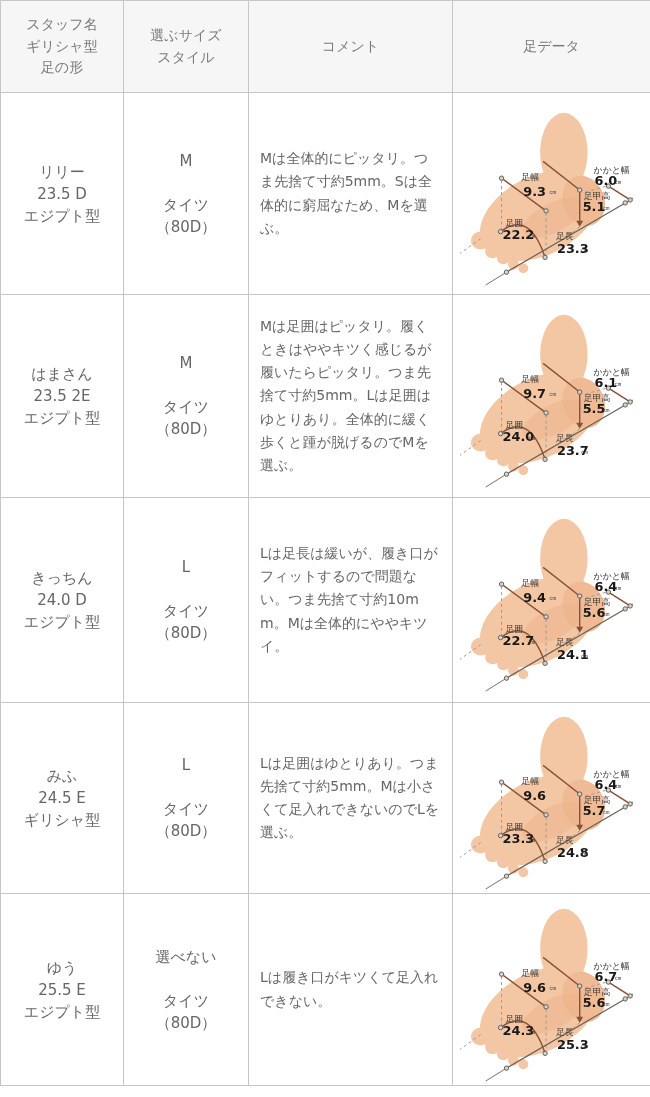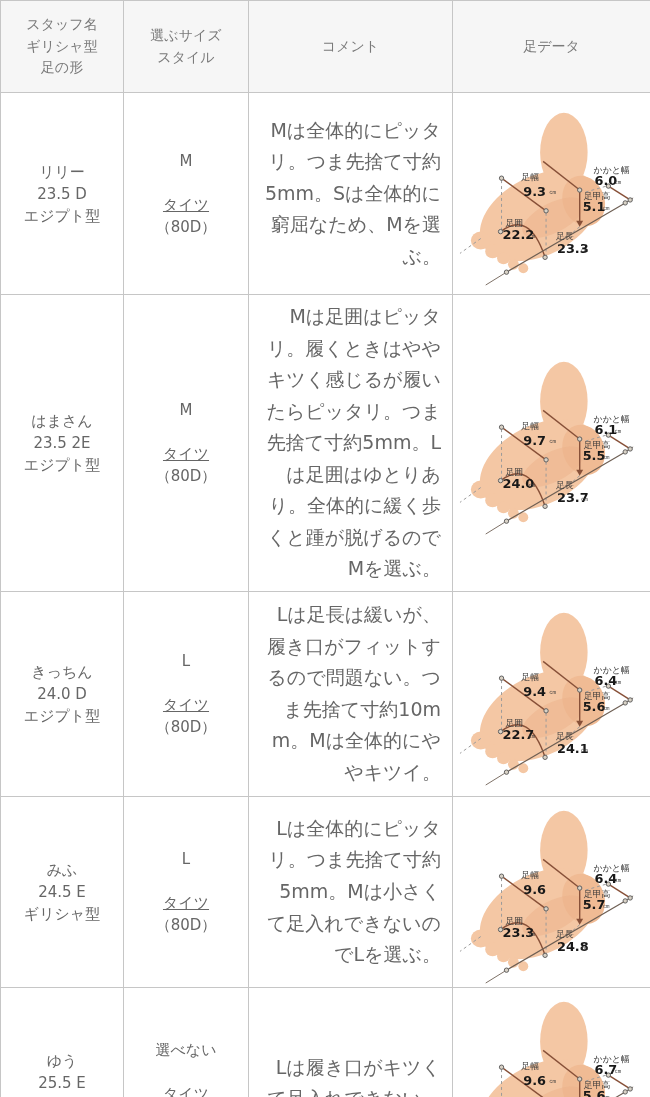--- a/index.html
+++ b/index.html
@@ -32,27 +32,27 @@
   tr.r2{height:203px;}
   tr.r3{height:205px;}
   tr.r4{height:162px;}
   tr.r5{height:192px;}
   td.c1, td.c2{
     text-align:center;
     font-size:15px;
     color:#666;
     line-height:22px;
   }
-  td.c2 .style-block{margin-top:22px;text-decoration:underline;}
+  td.c2 .style-block{margin-top:22px;}
   td.c3{
-    font-size:19px;
+    font-size:14px;
     line-height:1.66;
     color:#666;
     padding:6px 11px;
-    text-align:right;
+    text-align:left;
     word-break:break-all;
   }
   td.c4{padding:0;text-align:right;}
   svg.foot{display:block;margin:2px auto 0 auto;width:196px;height:188px;}
   svg.foot text{font-family:"DejaVu Sans","Liberation Sans",sans-serif;}
   .flabel{font-size:9px;fill:#3a3a3a;}
   .fnum{font-size:13px;font-weight:bold;fill:#181818;}
   .funit{font-size:7.5px;fill:#3a3a3a;}
 </style>
 </head>
@@ -336,21 +336,21 @@
         <div>みふ</div>
         <div>24.5 E</div>
         <div>ギリシャ型</div>
       </td>
       <td class="c2">
         <div>L</div>
         <div class="style-block">タイツ</div>
         <div>（80D）</div>
       </td>
       <td class="c3">
-        <span>Lは全体的にピッタリ。つま先捨て寸約5mm。Mは小さくて足入れできないのでLを選ぶ。</span>
+        <span>Lは足囲はゆとりあり。つま先捨て寸約5mm。Mは小さくて足入れできないのでLを選ぶ。</span>
       </td>
       <td class="c4">
         <svg class="foot" viewBox="0 0 198 190">
           <g>
             <ellipse cx="111" cy="52" rx="24" ry="40" fill="#f4c7a4"></ellipse>
             <ellipse cx="86" cy="116" rx="64" ry="40" fill="#f4c7a4" transform="rotate(-27 86 116)"></ellipse>
             <ellipse cx="131" cy="101" rx="21" ry="26" fill="#f0bb94" transform="rotate(-20 131 101)"></ellipse>
             <ellipse cx="100" cy="118" rx="34" ry="15" fill="#ecb28a" opacity="0.5" transform="rotate(-27 100 118)"></ellipse>
             <ellipse cx="27" cy="141" rx="10" ry="9" fill="#f4c7a4"></ellipse>
               <ellipse cx="39" cy="152" rx="7.5" ry="7" fill="#f4c7a4"></ellipse>

